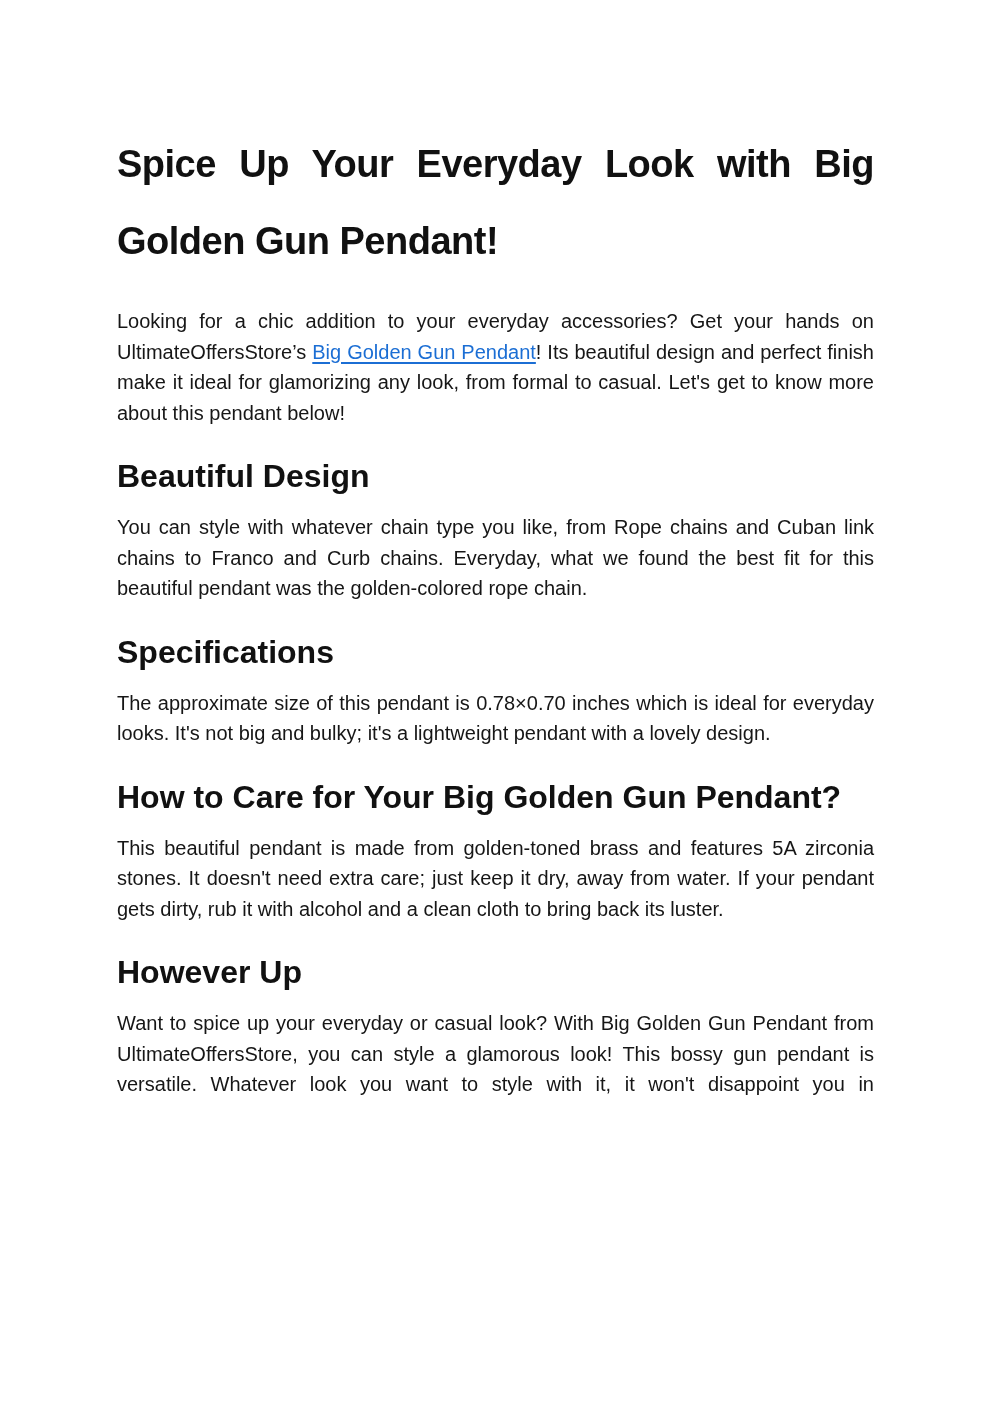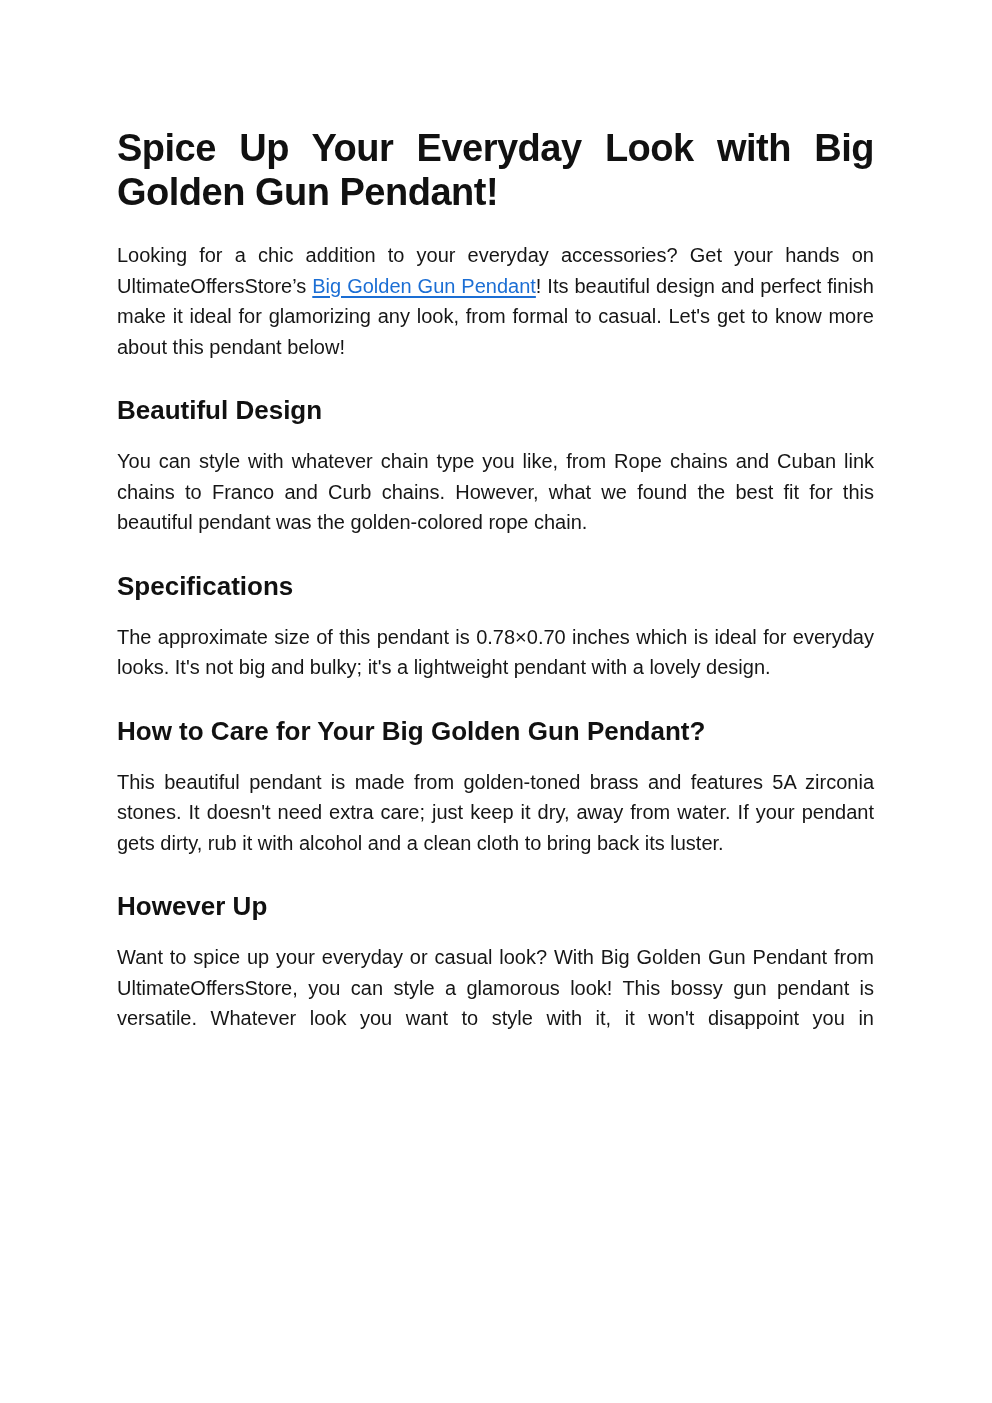--- a/index.html
+++ b/index.html
@@ -13,36 +13,36 @@
   }
   .page {
     width: 992px;
     height: 1403px;
     background: #ffffff;
     padding: 126px 118px 0 117px;
     overflow: hidden;
   }
   .doc-title {
     font-size: 38px;
-    line-height: 44px;
+    line-height: 77px;
     font-weight: 700;
     letter-spacing: -0.5px;
     margin: 0 0 26px 0;
     text-align: justify;
     color: #111111;
   }
   .doc-paragraph {
     font-size: 20px;
     line-height: 30.5px;
     margin: 0 0 29px 0;
     text-align: justify;
     color: #161616;
   }
   .doc-heading {
-    font-size: 26px;
+    font-size: 32px;
     line-height: 32px;
     font-weight: 700;
     margin: 32px 0 20px 0;
     color: #111111;
     text-align: left;
   }
   .doc-link {
     text-decoration: underline;
     text-underline-offset: 3px;
     cursor: pointer;
@@ -59,21 +59,21 @@
 
   <h1 class="doc-title">Spice Up Your Everyday Look with Big Golden Gun Pendant!</h1>
 
   <p class="doc-paragraph"><span>Looking for a chic addition to your everyday accessories? Get your hands on UltimateOffersStore’s </span><a class="doc-link" style="color: rgb(27, 110, 212);">Big Golden Gun Pendant</a><span>! Its beautiful design and perfect finish make it ideal for glamorizing any look, from formal to casual. Let's get to know more about this pendant below!</span></p>
 
   <section>
     <h2 class="doc-heading">Beautiful Design</h2>
   </section>
 
   <section>
-    <p class="doc-paragraph">You can style with whatever chain type you like, from Rope chains and Cuban link chains to Franco and Curb chains. However, what we found the best fit for this beautiful pendant was the golden-colored rope chain.</p>
+    <p class="doc-paragraph">You can style with whatever chain type you like, from Rope chains and Cuban link chains to Franco and Curb chains. Everyday, what we found the best fit for this beautiful pendant was the golden-colored rope chain.</p>
   </section>
 
   <section>
     <h2 class="doc-heading">Specifications</h2>
     <p class="doc-paragraph">The approximate size of this pendant is 0.78×0.70 inches which is ideal for everyday looks. It's not big and bulky; it's a lightweight pendant with a lovely design.</p>
   </section>
 
   <section>
     <h2 class="doc-heading">How to Care for Your Big Golden Gun Pendant?</h2>
     <p class="doc-paragraph">This beautiful pendant is made from golden-toned brass and features 5A zirconia stones. It doesn't need extra care; just keep it dry, away from water. If your pendant gets dirty, rub it with alcohol and a clean cloth to bring back its luster.</p>

